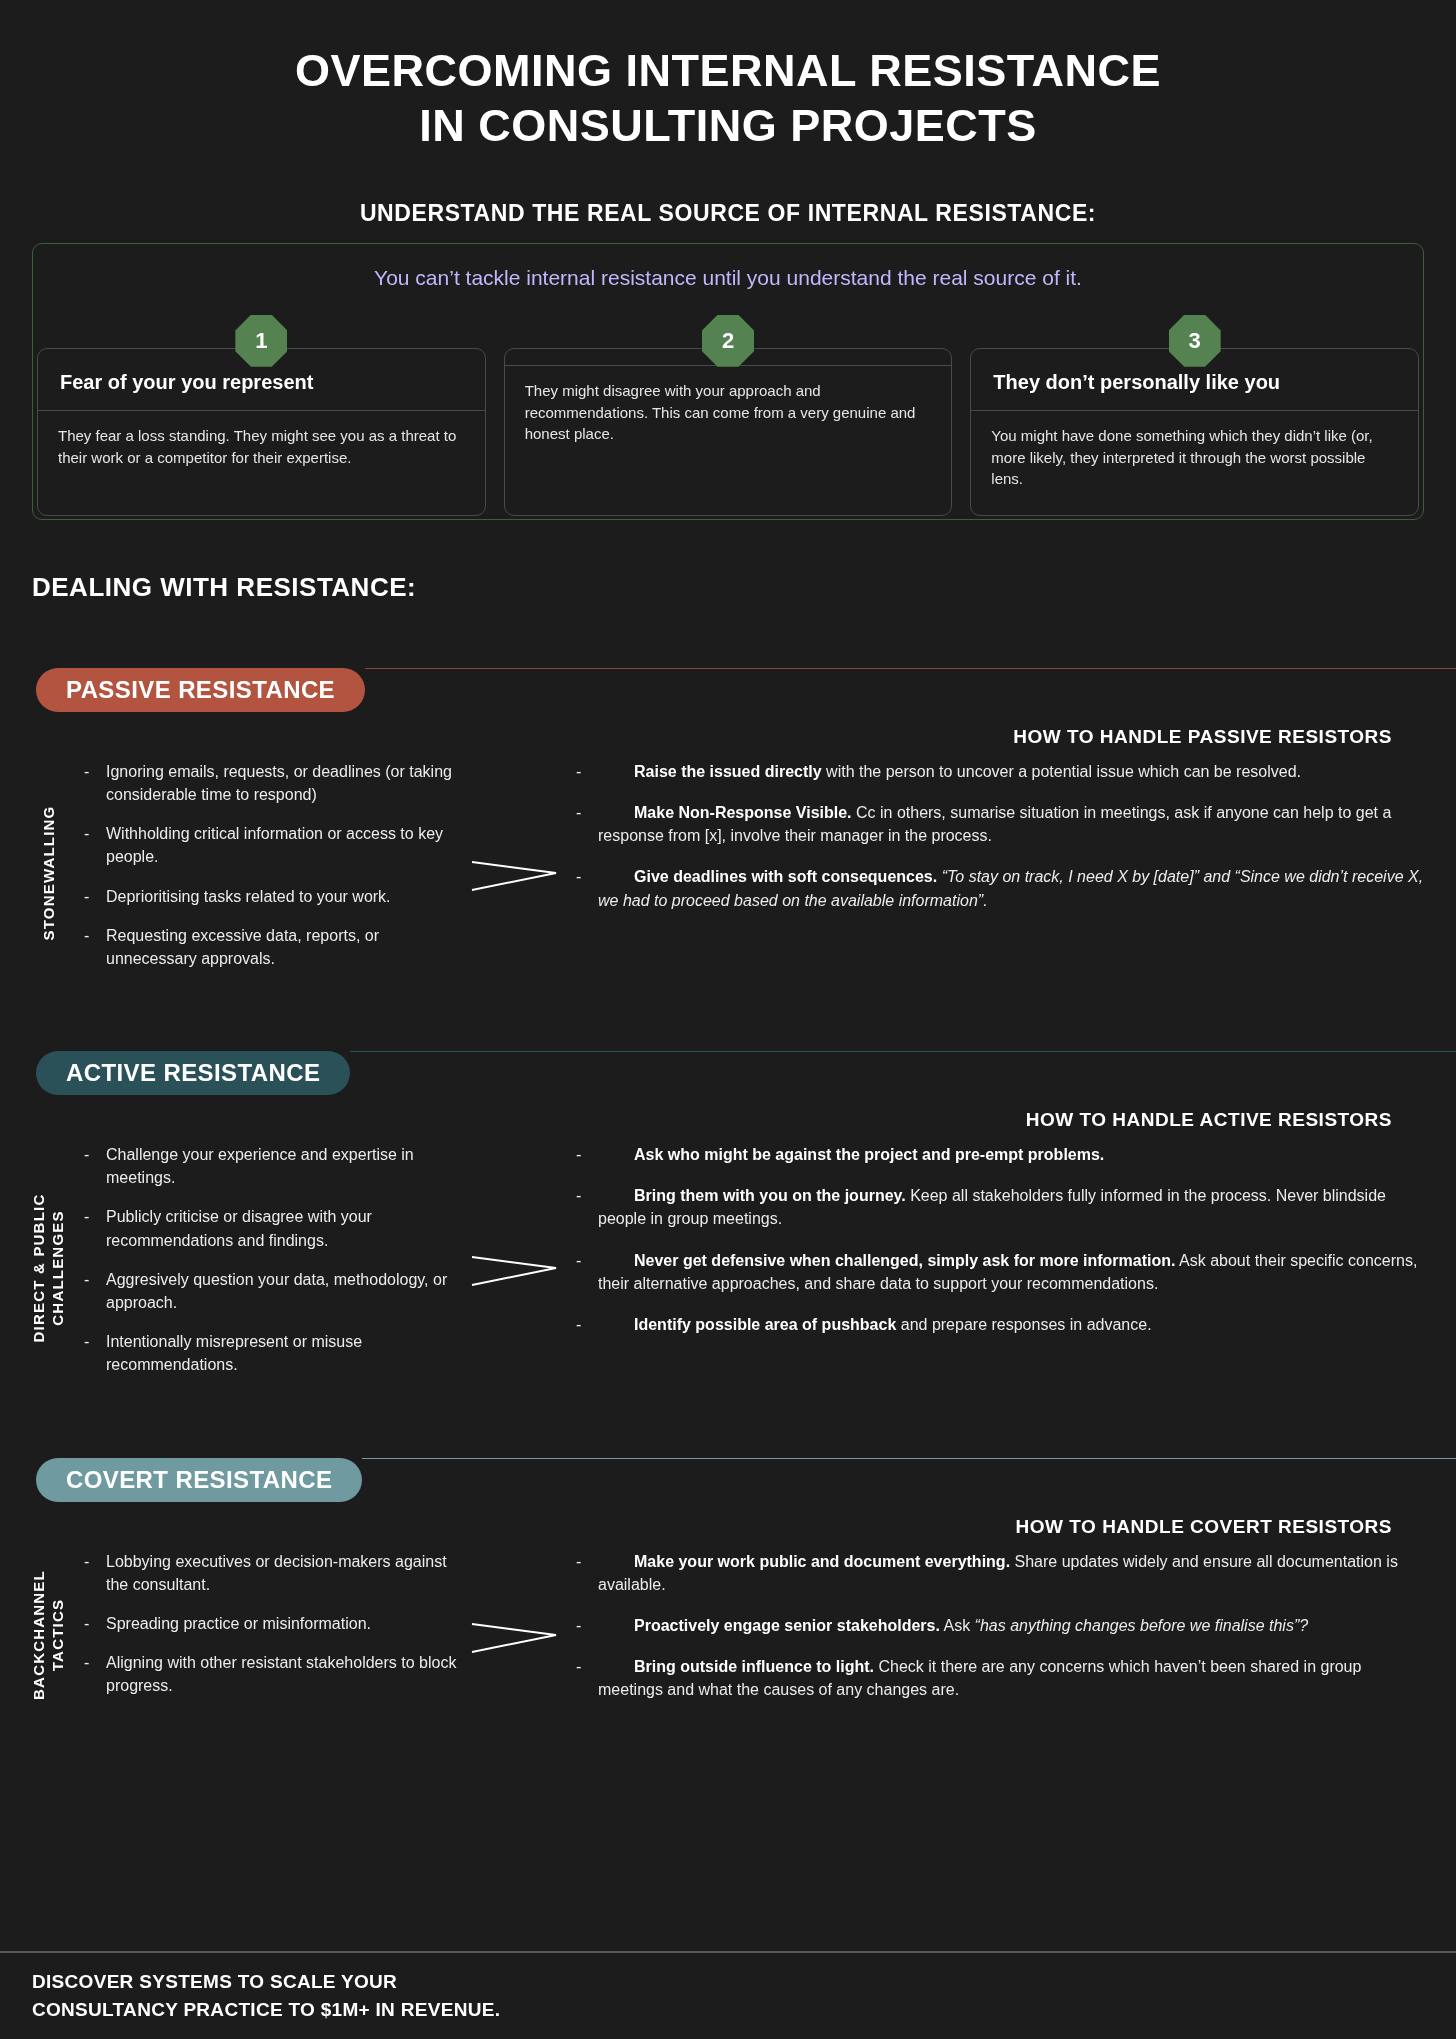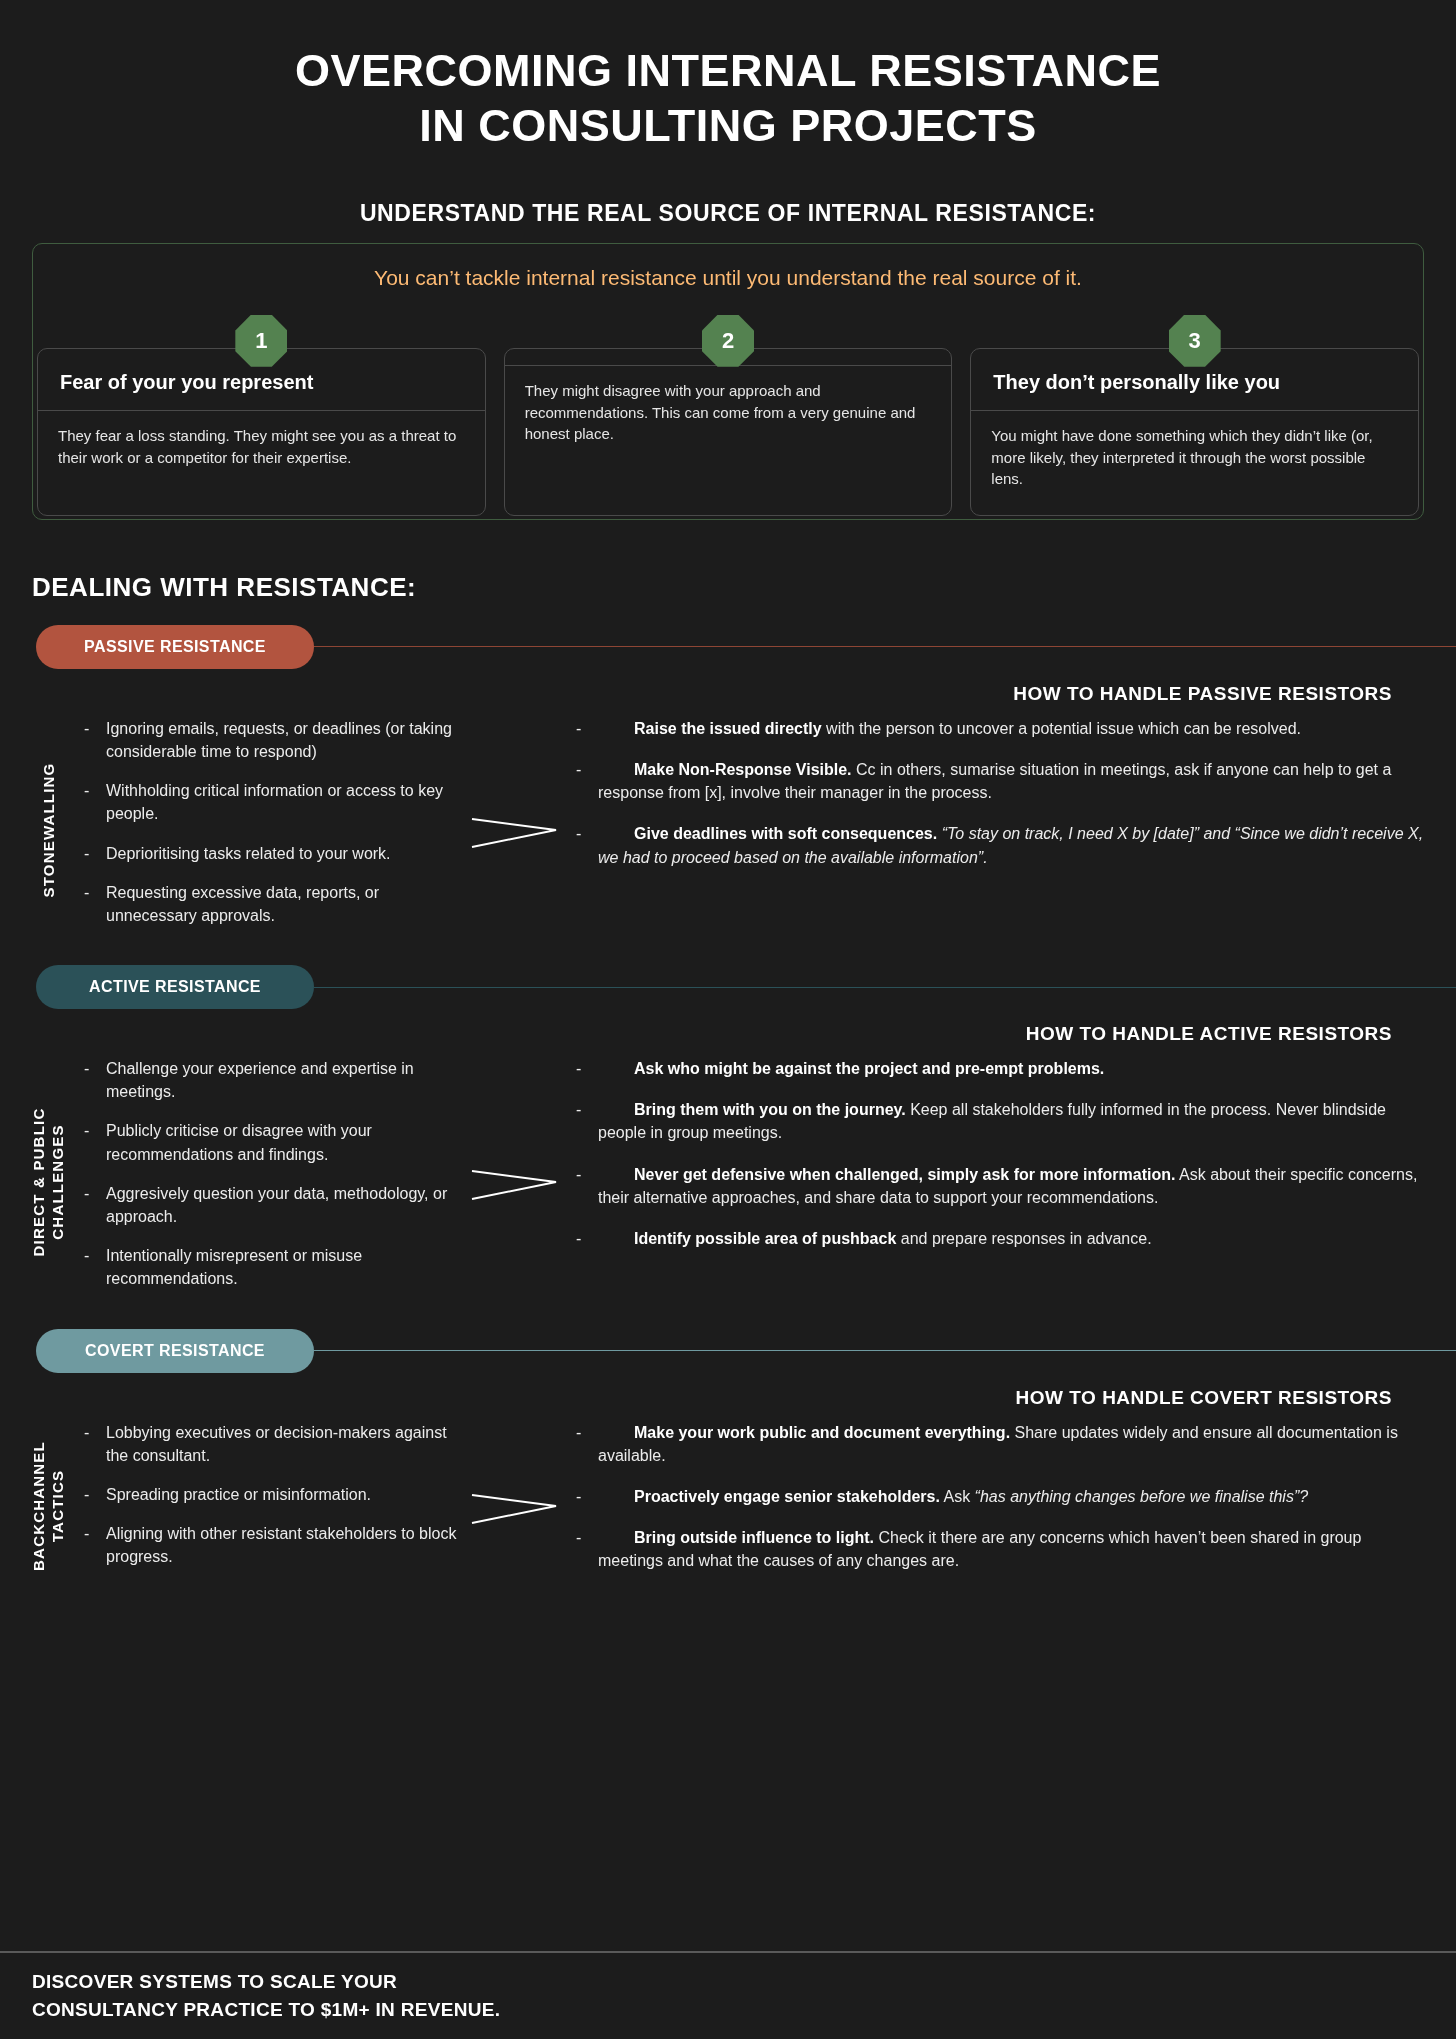--- a/index.html
+++ b/index.html
@@ -39,21 +39,21 @@
     position:relative;
     margin:16px 32px 0 32px;
     border:1px solid #3f5c3f;
     border-radius:10px;
     height:277px;
     box-sizing:border-box;
   }
   .source-lead{
     text-align:center;
     font-size:21px;
-    color:#fdba74;
+    color:#c4b5fd;
     padding-top:22px;
   }
   .cards{
     position:absolute;
     left:2px;right:2px;
     top:104px;
     display:flex;
     gap:18px;
     padding:0 2px;
   }
@@ -106,28 +106,29 @@
   }
 
   
   .block{position:relative;margin-top:22px;}
   .pill-row{position:relative;display:flex;align-items:center;padding-left:36px;}
   .pill{
     display:inline-flex;align-items:center;justify-content:center;
     height:44px;
     padding:0 30px;
     border-radius:24px;
-    font-size:16px;
+    font-size:24px;
     font-weight:bold;
     letter-spacing:0.4px;
     color:#ffffff;
     text-transform:uppercase;
     white-space:nowrap;
     min-width:278px;
     box-sizing:border-box;
+    margin-top:43px;
   }
   .pill.passive{background:#b2543f;}
   .pill.active{background:#2b5158;}
   .pill.covert{background:#6f9aa0;}
   .pill-line{flex:1;height:1px;margin-left:0px;}
   .pill-line.passive{background:#8e4534;}
   .pill-line.active{background:#2b5158;}
   .pill-line.covert{background:#6f9aa0;}
 
   .handle-head{

